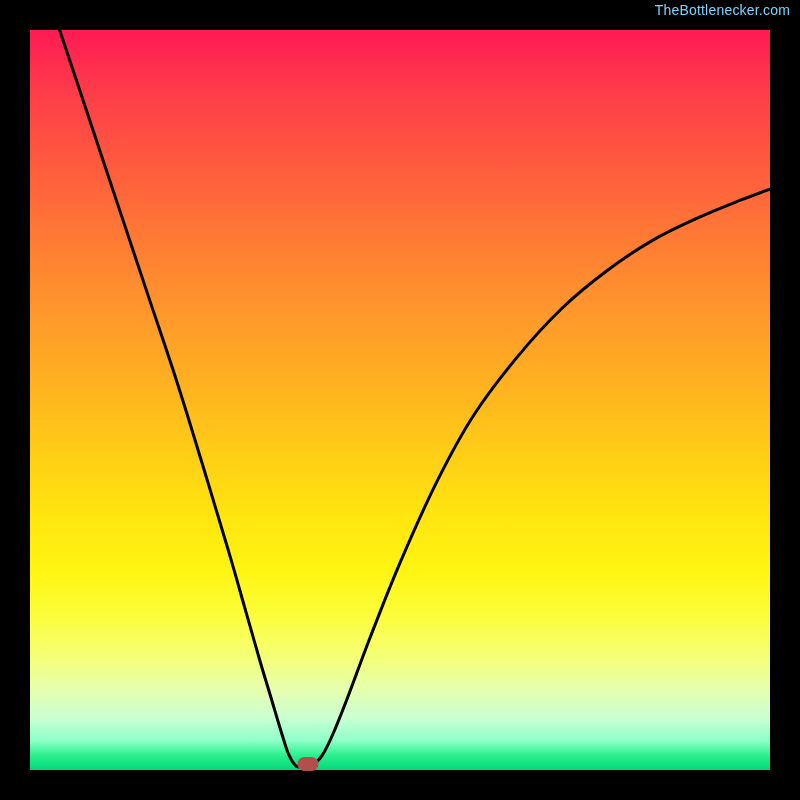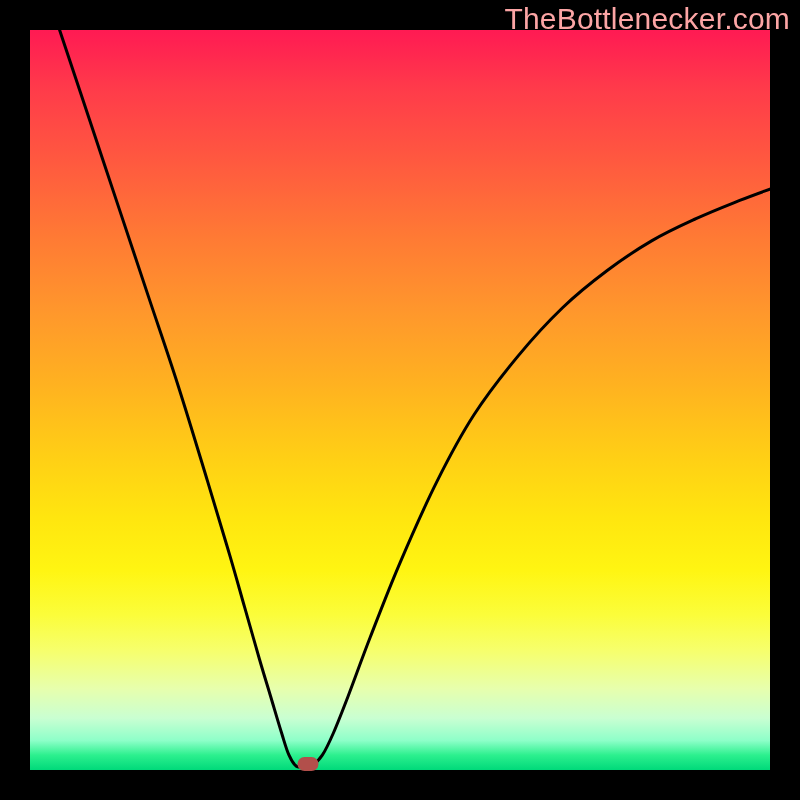--- a/index.html
+++ b/index.html
@@ -8,23 +8,23 @@
     position: relative;
     width: 800px;
     height: 800px;
     background: #000;
   }
   .watermark {
     position: absolute;
     top: 2px;
     right: 10px;
     font-family: Arial, Helvetica, sans-serif;
-    font-size: 30px;
+    font-size: 14px;
     font-weight: 500;
-    color: #fca5a5;
+    color: #7dd3fc;
     letter-spacing: 0.2px;
     z-index: 4;
   }
   .plot-area {
     position: absolute;
     left: 30px;
     top: 30px;
     width: 740px;
     height: 740px;
     background: linear-gradient(to bottom,

